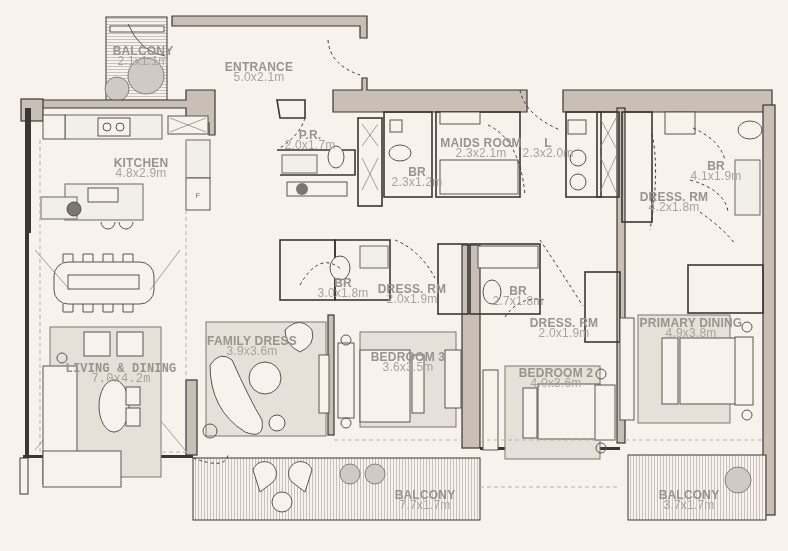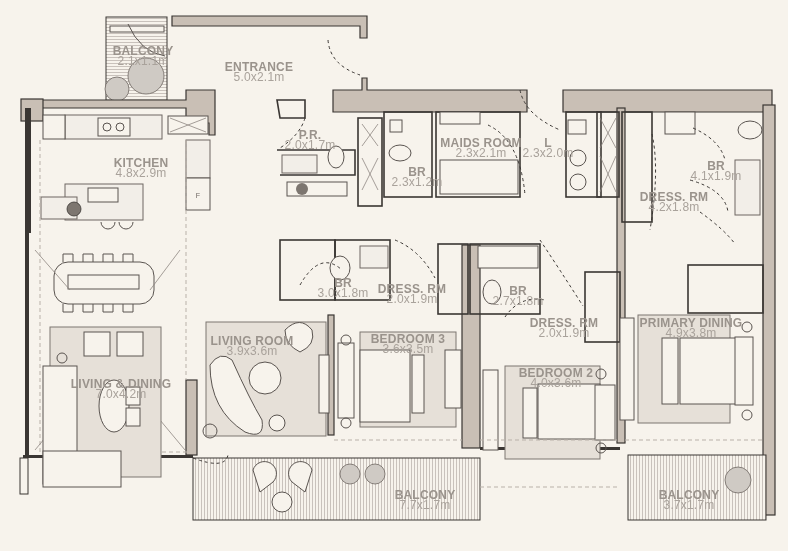--- a/index.html
+++ b/index.html
@@ -246,37 +246,37 @@
   <span class="dims">2.3x2.0m</span>
 </div>
 <div class="label" style="left:674px; top:192px;">
   <span class="name">DRESS. RM</span>
   <span class="dims">4.2x1.8m</span>
 </div>
 <div class="label" style="left:716px; top:161px;">
   <span class="name">BR</span>
   <span class="dims">4.1x1.9m</span>
 </div>
-<div class="label" style="left:121px; top:379px;">
+<div class="label" style="left:121px; top:364px;font-family:Liberation Mono, monospace;">
   <span class="name">LIVING &amp; DINING</span>
   <span class="dims">7.0x4.2m</span>
 </div>
 <div class="label" style="left:252px; top:336px;">
-  <span class="name">LIVING ROOM</span>
+  <span class="name">FAMILY DRESS</span>
   <span class="dims">3.9x3.6m</span>
 </div>
 <div class="label" style="left:343px; top:278px;">
   <span class="name">BR</span>
   <span class="dims">3.0x1.8m</span>
 </div>
 <div class="label" style="left:412px; top:284px;">
   <span class="name">DRESS. RM</span>
   <span class="dims">2.0x1.9m</span>
 </div>
-<div class="label" style="left:408px; top:334px;">
+<div class="label" style="left:408px; top:352px;">
   <span class="name">BEDROOM 3</span>
   <span class="dims">3.6x3.5m</span>
 </div>
 <div class="label" style="left:518px; top:286px;">
   <span class="name">BR</span>
   <span class="dims">2.7x1.8m</span>
 </div>
 <div class="label" style="left:564px; top:318px;">
   <span class="name">DRESS. RM</span>
   <span class="dims">2.0x1.9m</span>

